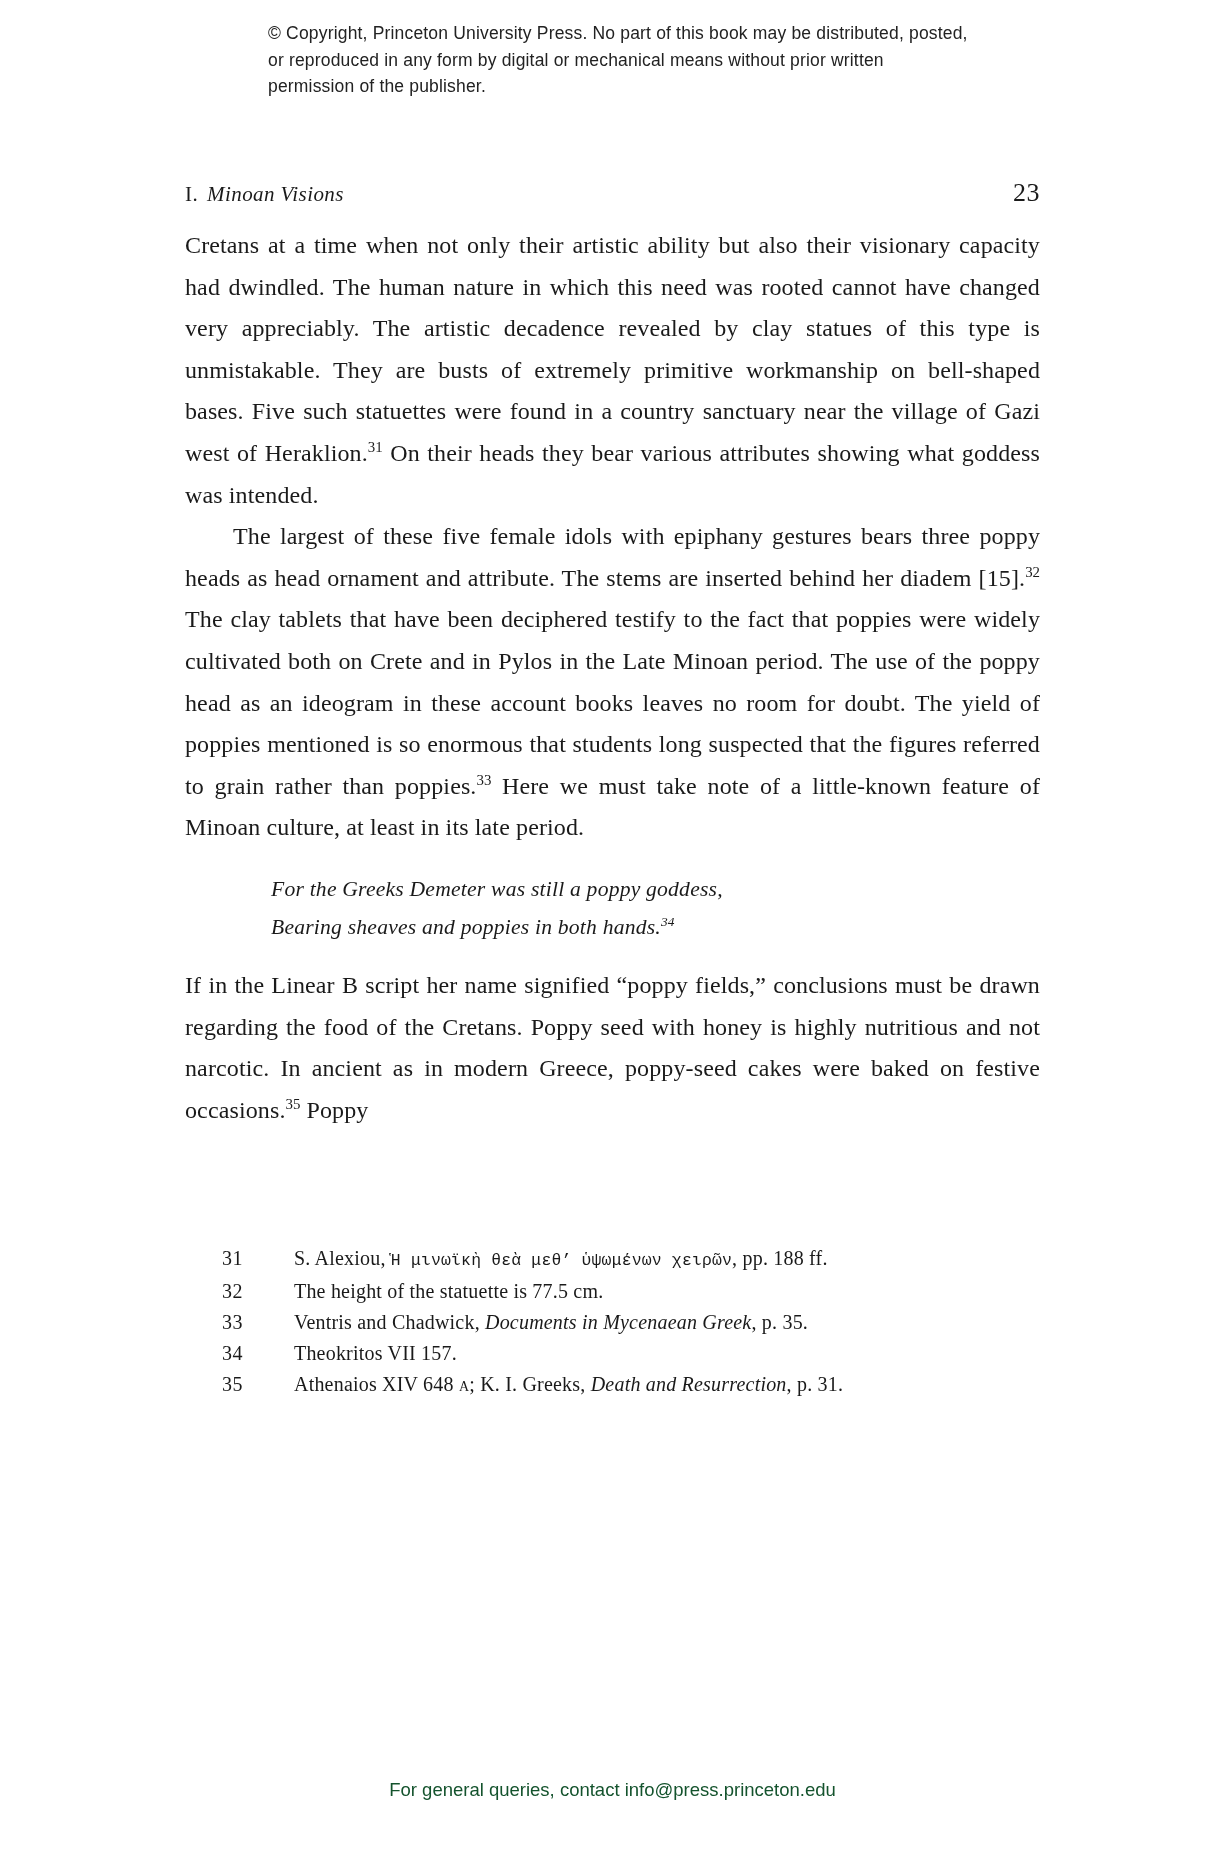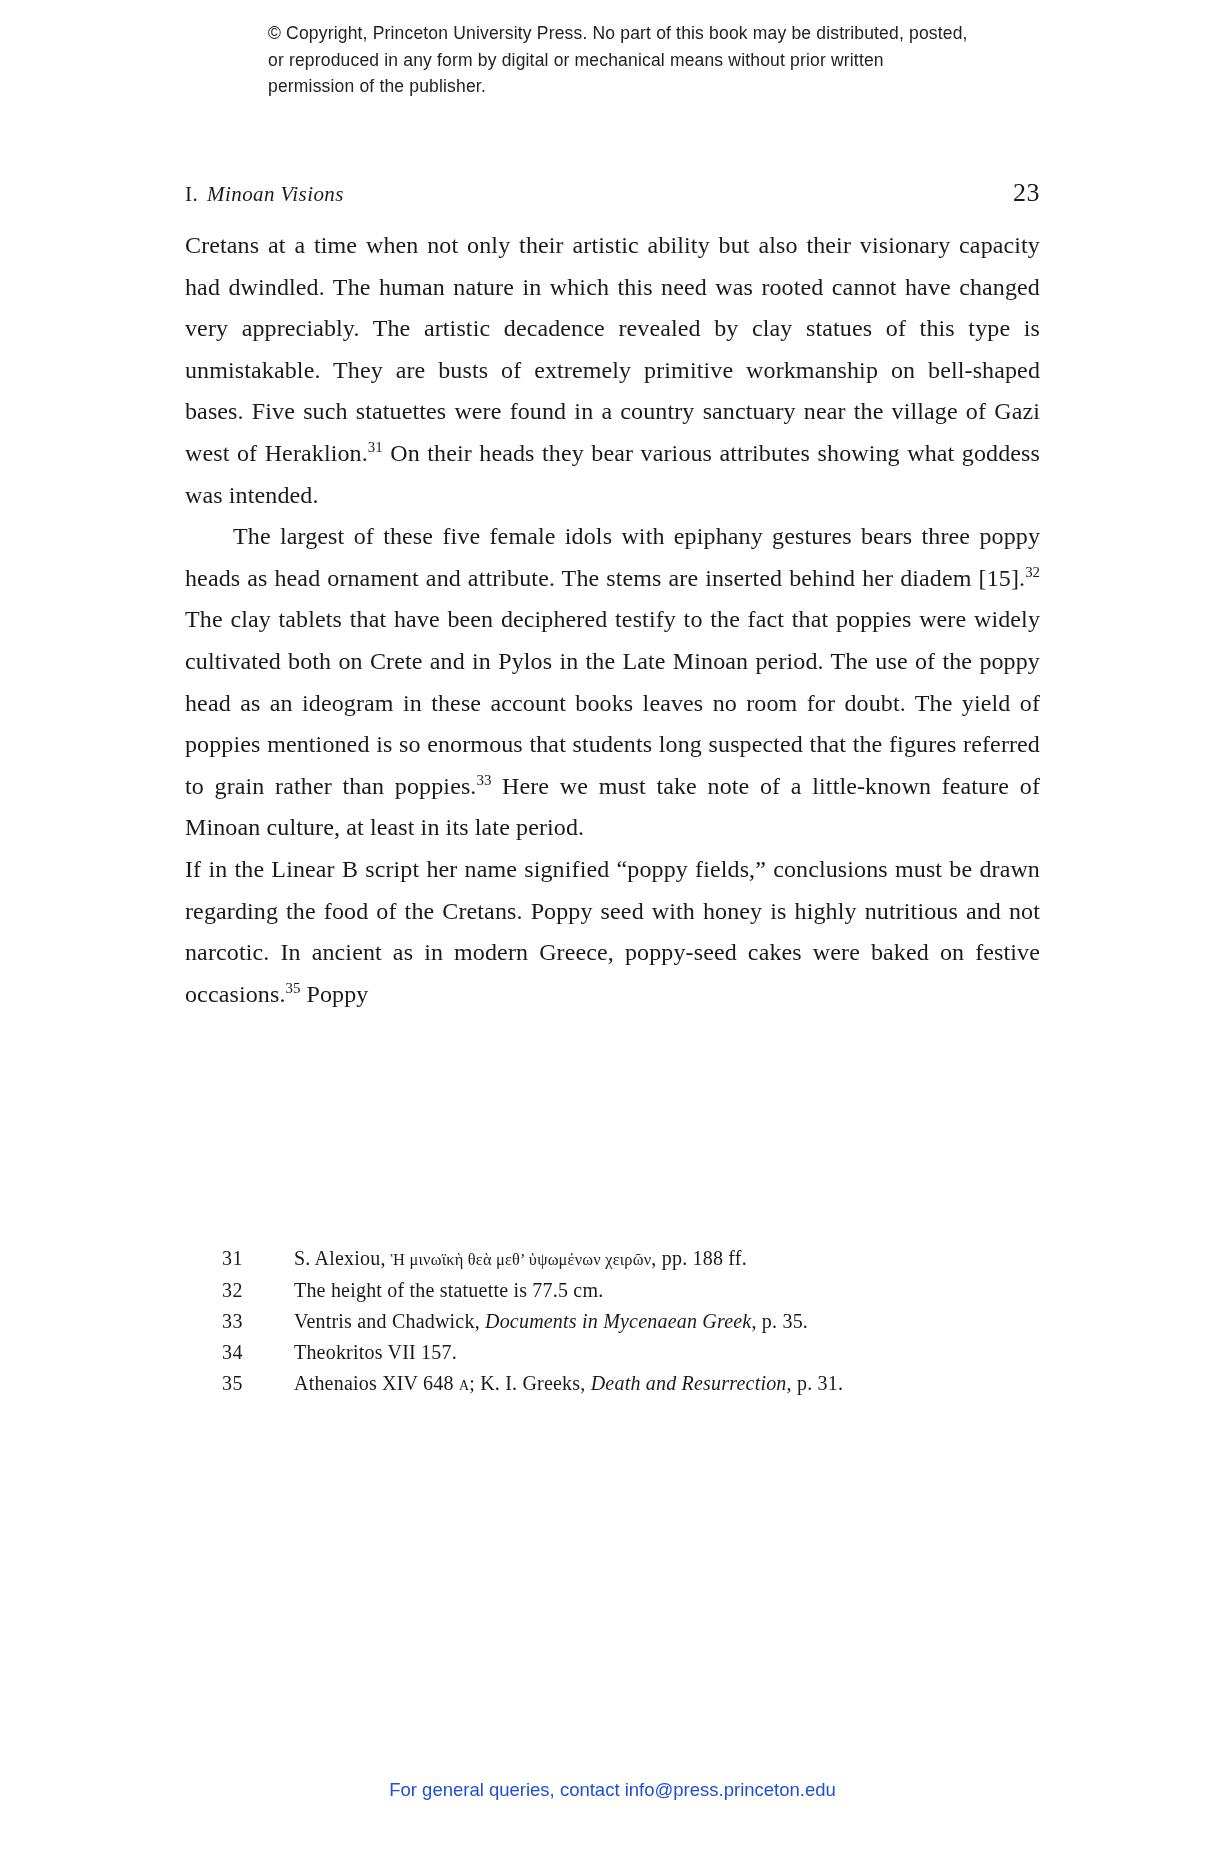--- a/index.html
+++ b/index.html
@@ -124,35 +124,35 @@
     box-sizing: content-box;
     letter-spacing: 0.02em;
   }
   .fn-text {
     flex: 1 1 auto;
     padding-left: 32px;
     letter-spacing: 0.01em;
   }
   .fn-text i { }
   .gk {
-    font-family: Liberation Serif, serif;
+    font-family: Liberation Mono, monospace;
     font-size: 0.82em;
   }
   .sc { font-variant: small-caps; }
 
   
   .footer {
     position: absolute;
     left: 0;
     top: 1779px;
     width: 1225px;
     text-align: center;
     font-family: "Liberation Sans", sans-serif;
     font-size: 18.5px;
-    color: #1d4ed8;
+    color: #14532d;
   }
 </style>
 </head>
 <body>
 
 <div class="page">
 
   <div class="copyright">© Copyright, Princeton University Press. No part of this book may be distributed, posted, or reproduced in any form by digital or mechanical means without prior written permission of the publisher.</div>
 
   <div class="runhead">
@@ -162,20 +162,24 @@
     </div>
     <span class="pagenum">23</span>
   </div>
 
   <div class="body-col">
 
     <p class="para"><span>Cretans at a time when not only their artistic ability but also their visionary capacity had dwindled. The human nature in which this need was rooted cannot have changed very appreciably. The artistic decadence revealed by clay statues of this type is unmistakable. They are busts of extremely primitive workmanship on bell-shaped bases. Five such statuettes were found in a country sanctuary near the village of Gazi west of Heraklion.</span><sup class="fn">31</sup><span> On their heads they bear various attributes showing what goddess was intended.</span></p>
 
     <p class="para indent"><span>The largest of these five female idols with epiphany gestures bears three poppy heads as head ornament and attribute. The stems are inserted behind her diadem [15].</span><sup class="fn">32</sup><span> The clay tablets that have been deciphered testify to the fact that poppies were widely cultivated both on Crete and in Pylos in the Late Minoan period. The use of the poppy head as an ideogram in these account books leaves no room for doubt. The yield of poppies mentioned is so enormous that students long suspected that the figures referred to grain rather than poppies.</span><sup class="fn">33</sup><span> Here we must take note of a little-known feature of Minoan culture, at least in its late period.</span></p>
 
+    <div class="verse">
+      <div>For the Greeks Demeter was still a poppy goddess,</div>
+      <div><span>Bearing sheaves and poppies in both hands.</span><sup class="fn">34</sup></div>
+    </div>
 
     <p class="para"><span>If in the Linear B script her name signified “poppy fields,” conclusions must be drawn regarding the food of the Cretans. Poppy seed with honey is highly nutritious and not narcotic. In ancient as in modern Greece, poppy-seed cakes were baked on festive occasions.</span><sup class="fn">35</sup><span> Poppy</span></p>
 
   </div>
 
   <div class="footnotes">
 
     <div class="fn-row">
       <span class="fn-num">31</span>
       <span class="fn-text"><span>S. Alexiou, </span><span class="gk">Ἡ μινωϊκὴ θεὰ μεθ’ ὑψωμένων χειρῶν</span><span>, pp. 188 ff.</span></span>

